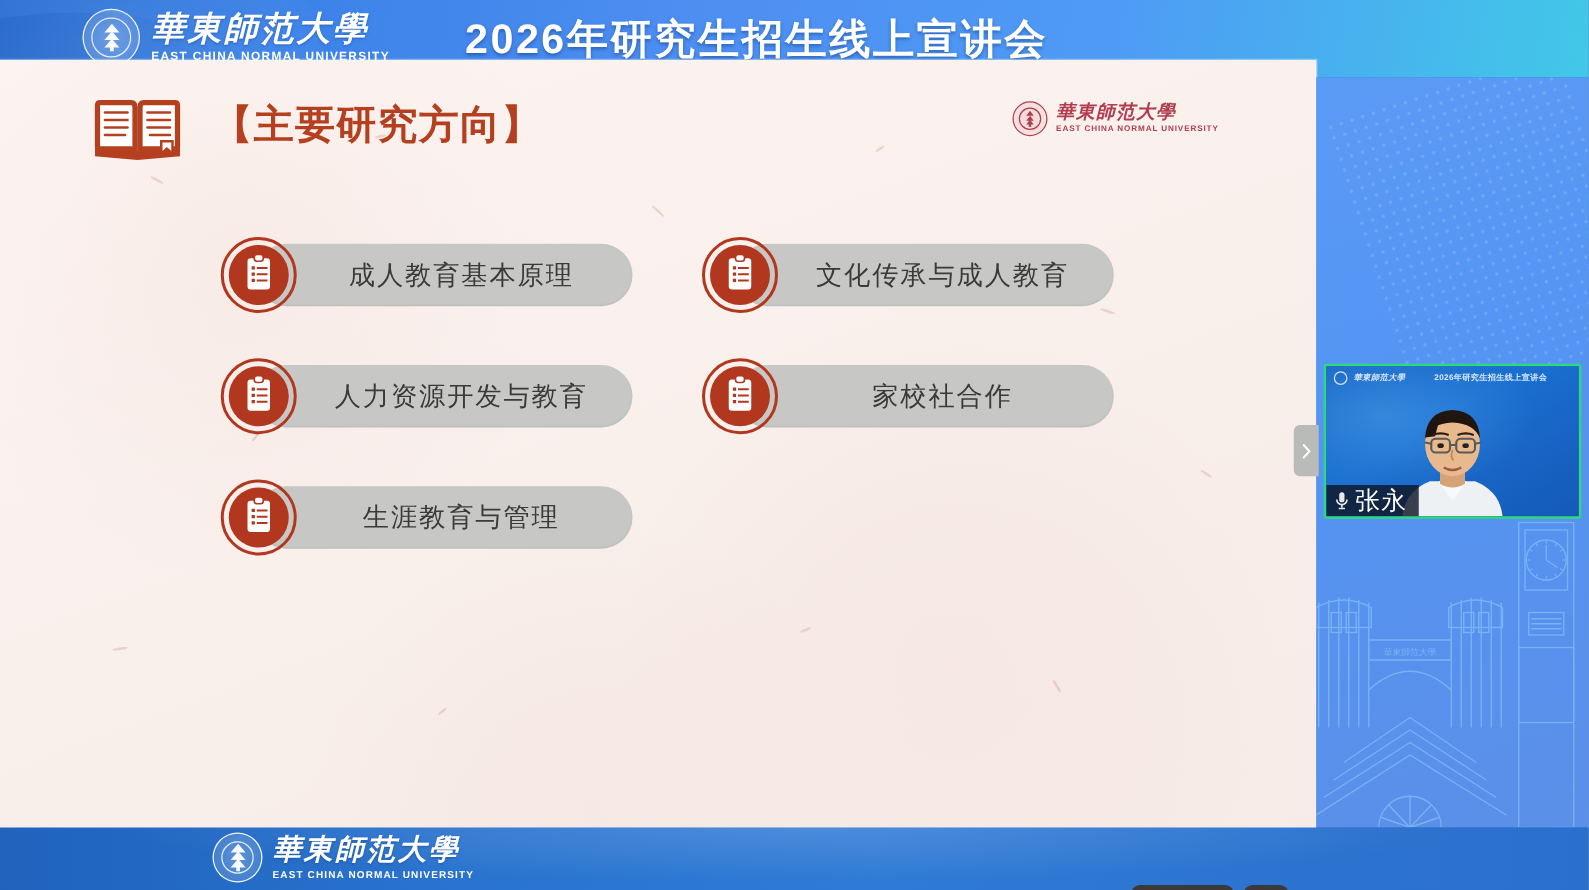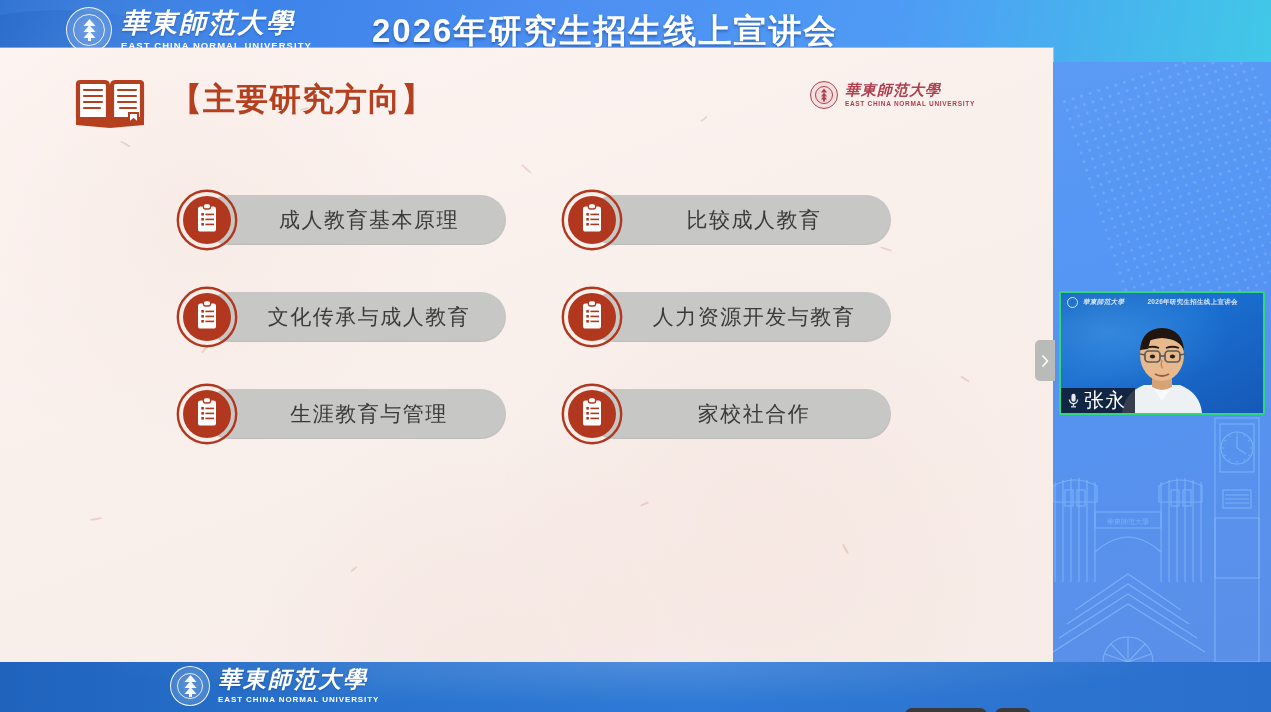--- a/index.html
+++ b/index.html
@@ -359,39 +359,20 @@
             <rect x="29.4" y="24.6" width="8.6" height="1.6"></rect>
           <rect x="25.3" y="29" width="2.6" height="2.6"></rect>
             <rect x="29.4" y="29.6" width="8.6" height="1.6"></rect>
           <rect x="25.3" y="34" width="2.6" height="2.6"></rect>
             <rect x="29.4" y="34.6" width="8.6" height="1.6"></rect>
         </g>
       </svg>
     </div>
 
 
-    <div class="topic-item">
-      <div class="topic-pill">
-        <span class="topic-label">比较成人教育</span>
-      </div>
-      <svg class="topic-badge" viewBox="0 0 62 62">
-        <circle cx="31" cy="31" r="29.2" fill="none" stroke="#b1381f" stroke-width="2.4"></circle>
-        <circle cx="31" cy="31" r="24" fill="#b1381f"></circle>
-        <rect x="22" y="17.5" width="18" height="25" rx="2.6" fill="#ffffff"></rect>
-        <rect x="27.4" y="14.6" width="7.2" height="5.4" rx="2.2" fill="#ffffff" stroke="#b1381f" stroke-width="1.3"></rect>
-        <g fill="#b1381f">
-          <rect x="25.3" y="24" width="2.6" height="2.6"></rect>
-            <rect x="29.4" y="24.6" width="8.6" height="1.6"></rect>
-          <rect x="25.3" y="29" width="2.6" height="2.6"></rect>
-            <rect x="29.4" y="29.6" width="8.6" height="1.6"></rect>
-          <rect x="25.3" y="34" width="2.6" height="2.6"></rect>
-            <rect x="29.4" y="34.6" width="8.6" height="1.6"></rect>
-        </g>
-      </svg>
-    </div>
 
 
     <div class="topic-item">
       <div class="topic-pill">
         <span class="topic-label">文化传承与成人教育</span>
       </div>
       <svg class="topic-badge" viewBox="0 0 62 62">
         <circle cx="31" cy="31" r="29.2" fill="none" stroke="#b1381f" stroke-width="2.4"></circle>
         <circle cx="31" cy="31" r="24" fill="#b1381f"></circle>
         <rect x="22" y="17.5" width="18" height="25" rx="2.6" fill="#ffffff"></rect>
@@ -422,41 +403,41 @@
           <rect x="25.3" y="29" width="2.6" height="2.6"></rect>
             <rect x="29.4" y="29.6" width="8.6" height="1.6"></rect>
           <rect x="25.3" y="34" width="2.6" height="2.6"></rect>
             <rect x="29.4" y="34.6" width="8.6" height="1.6"></rect>
         </g>
       </svg>
     </div>
 
     <div class="topic-item">
       <div class="topic-pill">
-        <span class="topic-label">生涯教育与管理</span>
+        <span class="topic-label">家校社合作</span>
       </div>
       <svg class="topic-badge" viewBox="0 0 62 62">
         <circle cx="31" cy="31" r="29.2" fill="none" stroke="#b1381f" stroke-width="2.4"></circle>
         <circle cx="31" cy="31" r="24" fill="#b1381f"></circle>
         <rect x="22" y="17.5" width="18" height="25" rx="2.6" fill="#ffffff"></rect>
         <rect x="27.4" y="14.6" width="7.2" height="5.4" rx="2.2" fill="#ffffff" stroke="#b1381f" stroke-width="1.3"></rect>
         <g fill="#b1381f">
           <rect x="25.3" y="24" width="2.6" height="2.6"></rect>
             <rect x="29.4" y="24.6" width="8.6" height="1.6"></rect>
           <rect x="25.3" y="29" width="2.6" height="2.6"></rect>
             <rect x="29.4" y="29.6" width="8.6" height="1.6"></rect>
           <rect x="25.3" y="34" width="2.6" height="2.6"></rect>
             <rect x="29.4" y="34.6" width="8.6" height="1.6"></rect>
         </g>
       </svg>
     </div>
 
     <div class="topic-item">
       <div class="topic-pill">
-        <span class="topic-label">家校社合作</span>
+        <span class="topic-label">生涯教育与管理</span>
       </div>
       <svg class="topic-badge" viewBox="0 0 62 62">
         <circle cx="31" cy="31" r="29.2" fill="none" stroke="#b1381f" stroke-width="2.4"></circle>
         <circle cx="31" cy="31" r="24" fill="#b1381f"></circle>
         <rect x="22" y="17.5" width="18" height="25" rx="2.6" fill="#ffffff"></rect>
         <rect x="27.4" y="14.6" width="7.2" height="5.4" rx="2.2" fill="#ffffff" stroke="#b1381f" stroke-width="1.3"></rect>
         <g fill="#b1381f">
           <rect x="25.3" y="24" width="2.6" height="2.6"></rect>
             <rect x="29.4" y="24.6" width="8.6" height="1.6"></rect>
           <rect x="25.3" y="29" width="2.6" height="2.6"></rect>

